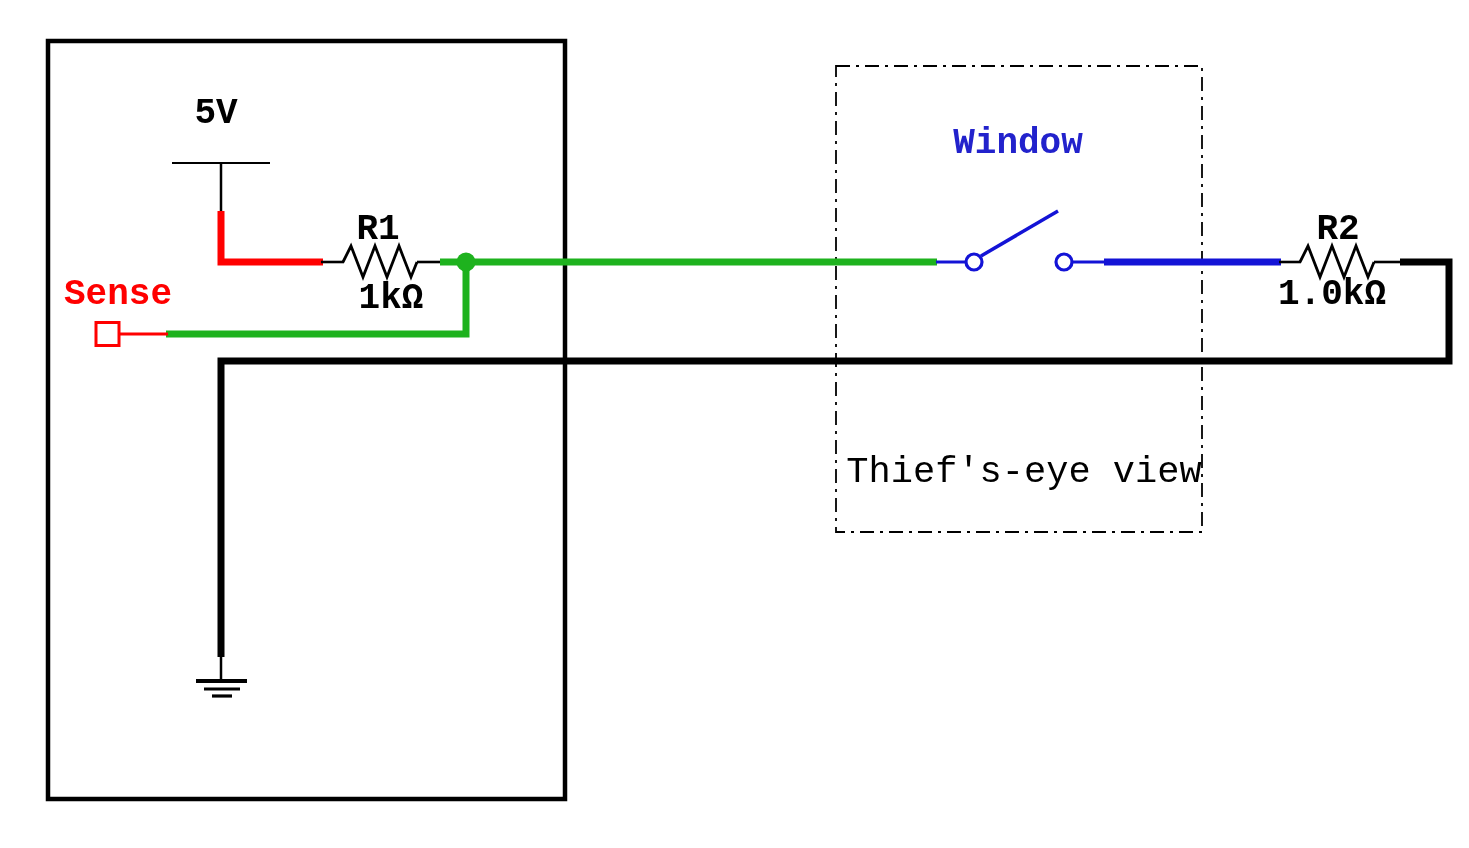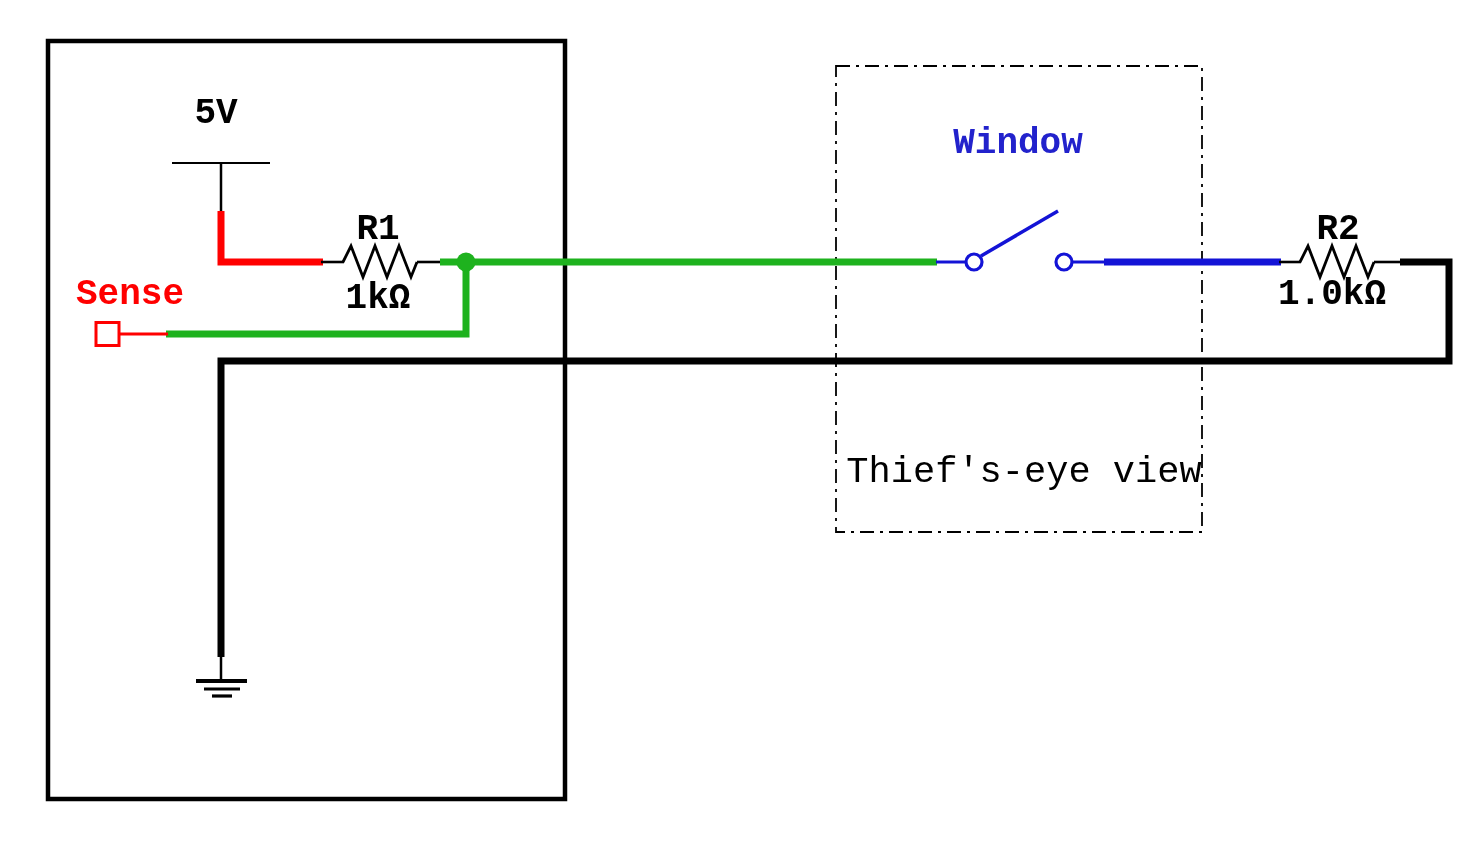--- a/index.html
+++ b/index.html
@@ -65,20 +65,20 @@
 
     <polyline points="1400,262 1449,262 1449,361 221,361 221,657" fill="none" style="stroke: var(--wire-black);" stroke-width="7" stroke-linejoin="miter"></polyline>
 
     <line x1="221" y1="655" x2="221" y2="681" style="stroke: var(--wire-black);" stroke-width="2.5"></line>
     <line x1="196" y1="681" x2="247" y2="681" style="stroke: var(--wire-black);" stroke-width="4"></line>
     <line x1="204" y1="689" x2="240" y2="689" style="stroke: var(--wire-black);" stroke-width="3.2"></line>
     <line x1="212" y1="696" x2="232" y2="696" style="stroke: var(--wire-black);" stroke-width="3.2"></line>
   </svg>
 
   <div class="lbl bold" style="left:216px;  top:114px;">5V</div>
-  <div class="lbl bold red" style="left:130px; top:295px;">Sense</div>
+  <div class="lbl bold red" style="left:118px; top:295px;">Sense</div>
   <div class="lbl bold" style="left:378px;  top:218px;margin-top:12px;">R1</div>
-  <div class="lbl bold" style="left:378px;  top:299px;text-align:right;">1kΩ</div>
+  <div class="lbl bold" style="left:391px;  top:299px;text-align:right;">1kΩ</div>
   <div class="lbl bold blue" style="left:1018px; top:144px;">Window</div>
   <div class="lbl bold" style="left:1338px; top:218px;margin-top:12px;">R2</div>
   <div class="lbl bold" style="left:1332px; top:295px;">1.0kΩ</div>
   <div class="lbl plain" style="left:1024px; top:472px;">Thief's-eye view</div>
 </div>
 
 </body></html>

